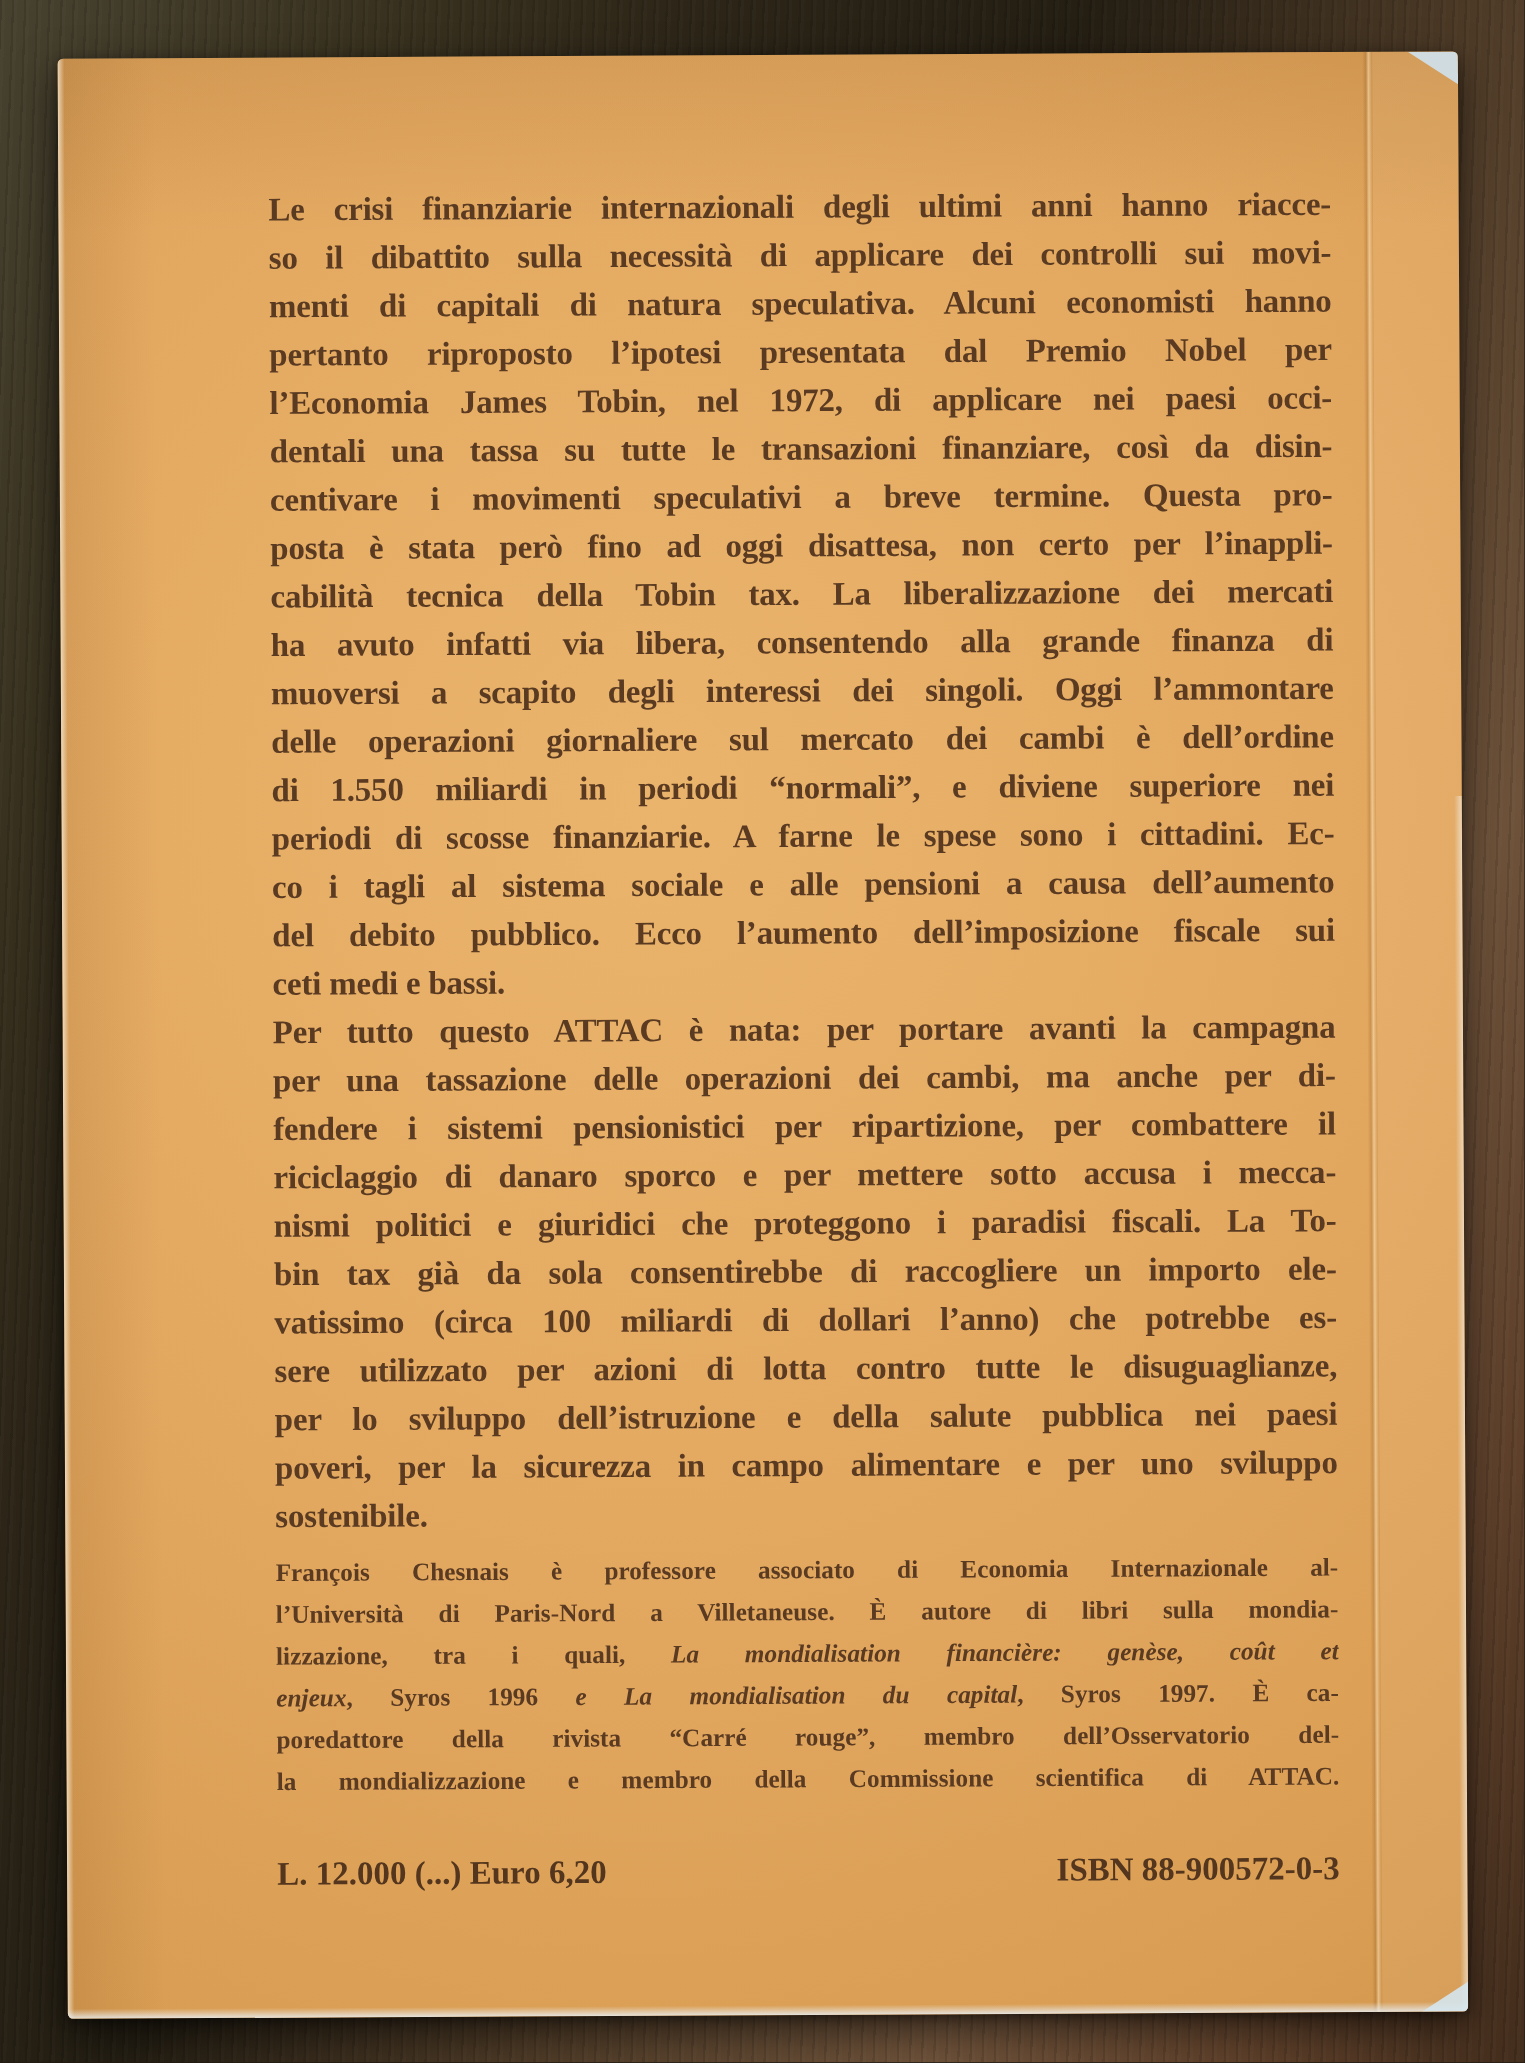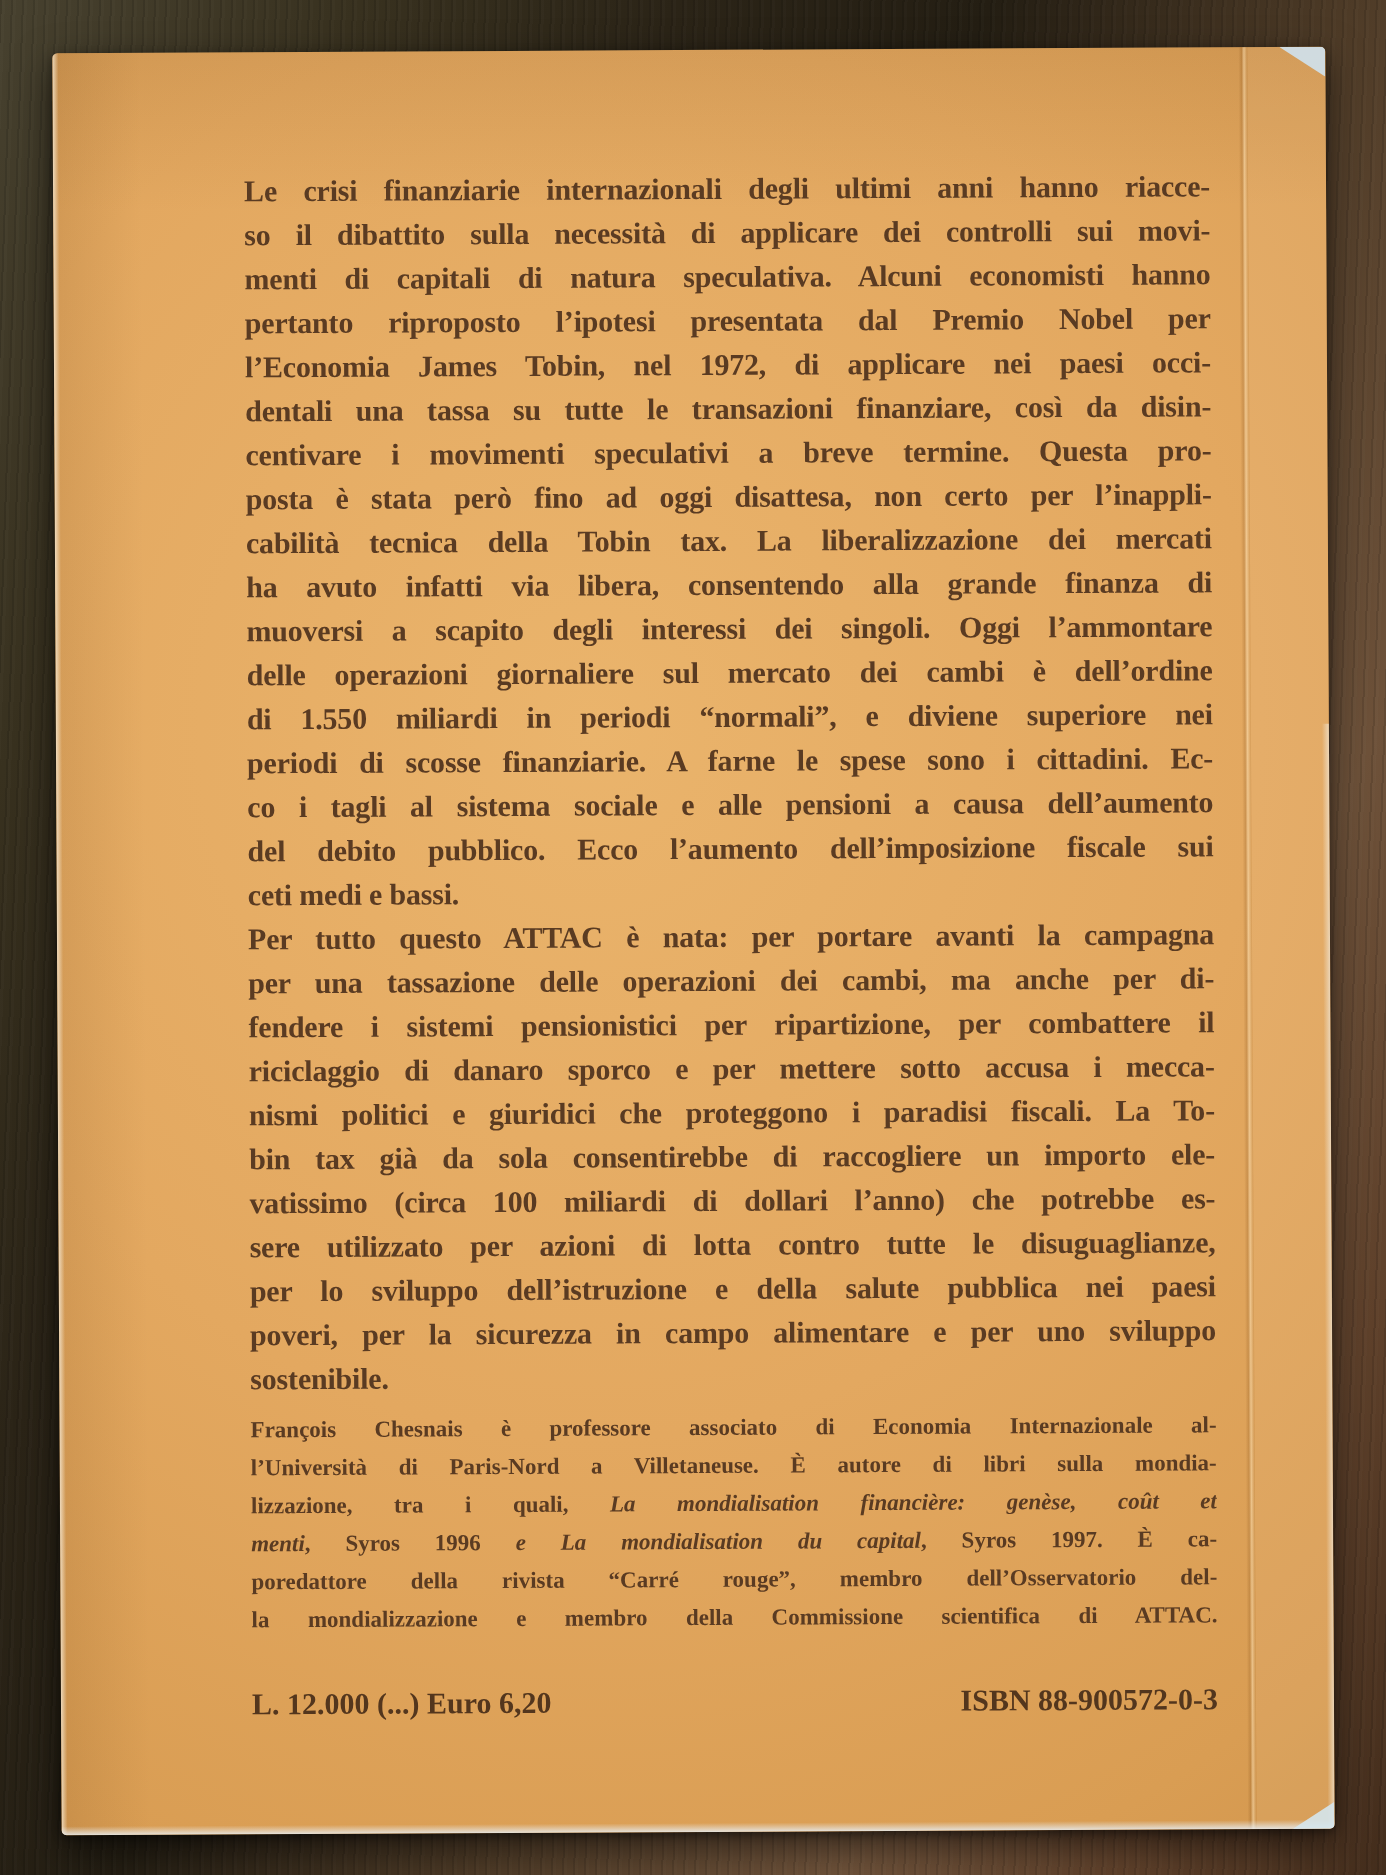--- a/index.html
+++ b/index.html
@@ -79,21 +79,21 @@
             <div class="bline">vatissimo (circa 100 miliardi di dollari l’anno) che potrebbe es-</div>
             <div class="bline">sere utilizzato per azioni di lotta contro tutte le disuguaglianze,</div>
             <div class="bline">per lo sviluppo dell’istruzione e della salute pubblica nei paesi</div>
             <div class="bline">poveri, per la sicurezza in campo alimentare e per uno sviluppo</div>
             <div class="bline flush">sostenibile.</div>
           </div>
         <div class="bio">
             <div class="bioline"><span>François Chesnais è professore associato di Economia Internazionale al-</span></div>
             <div class="bioline"><span>l’Università di Paris-Nord a Villetaneuse. È autore di libri sulla mondia-</span></div>
             <div class="bioline"><span>lizzazione, tra i quali, </span><span class="it">La mondialisation financière: genèse, coût et</span></div>
-            <div class="bioline"><span class="it">menti</span><span>, Syros 1996 </span><span class="it">e La mondialisation du capital</span><span>, Syros 1997. È ca-</span></div>
+            <div class="bioline"><span class="it">enjeux</span><span>, Syros 1996 </span><span class="it">e La mondialisation du capital</span><span>, Syros 1997. È ca-</span></div>
             <div class="bioline"><span>poredattore della rivista “Carré rouge”, membro dell’Osservatorio del-</span></div>
             <div class="bioline"><span>la mondializzazione e membro della Commissione scientifica di ATTAC.</span></div>
           </div>
         <div class="price-row">
           <span>L. 12.000 (...) Euro 6,20</span>
           <span>ISBN 88-900572-0-3</span>
         </div>
       </div>
       <div class="edge-left"></div>
       <div class="edge-bottom"></div>

